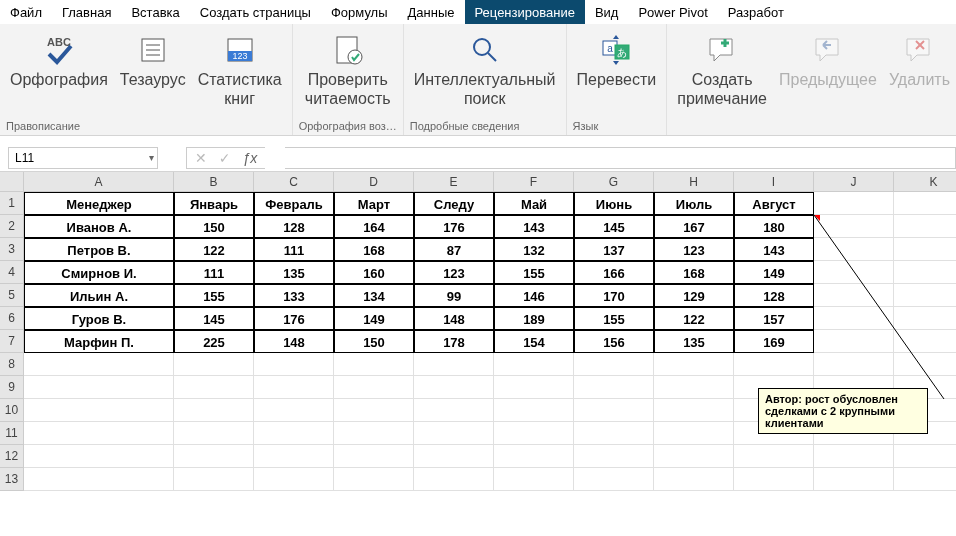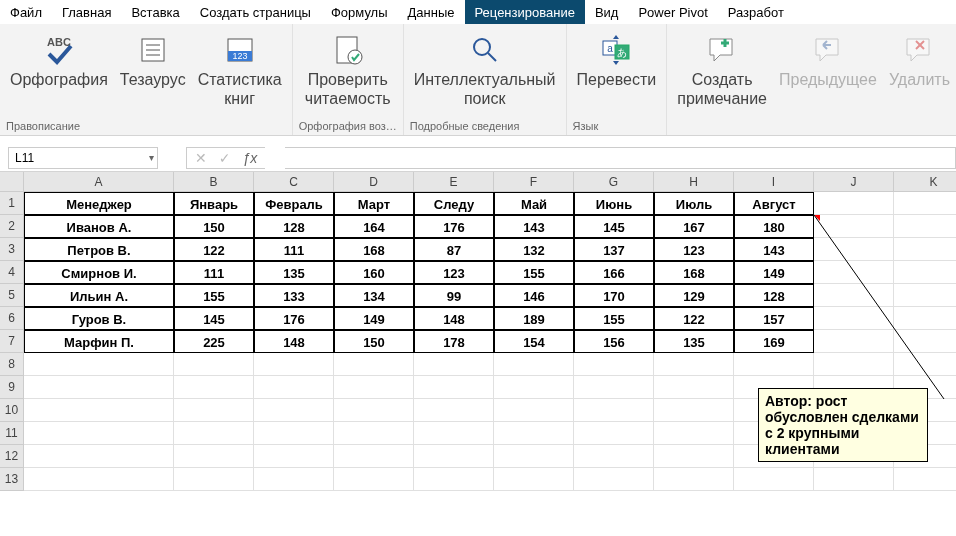--- a/index.html
+++ b/index.html
@@ -31,21 +31,21 @@
   
   .sheet { display: grid; grid-template-columns: 24px 150px repeat(10, 80px); position:relative;}
   .colh { background: #e6e6e6; border-right: 1px solid #ccc; border-bottom: 1px solid #ccc; text-align: center; font-size: 12px; color: #444; height: 20px; line-height: 20px;}
   .rowh { background: #e6e6e6; border-right: 1px solid #ccc; border-bottom: 1px solid #ccc; text-align: center; font-size: 12px; color: #444; height: 23px; line-height:23px;}
   .corner { background:#e6e6e6; border-right:1px solid #ccc; border-bottom:1px solid #ccc;}
   .cell { border-right: 1px solid #e0e0e0; border-bottom: 1px solid #e0e0e0; height: 23px; line-height: 23px; padding: 0 4px; text-align: center; font-size: 13px; overflow:hidden;}
   .cell.hdr { border: 1px solid #000; font-weight: bold; }
   .cell.dat { border: 1px solid #000; font-weight: bold; }
   
   .comment-marker { position:absolute; width:0;height:0; border-left:6px solid transparent; border-top:6px solid red;}
-  .comment-box { position:absolute; background:#ffffe1; border:1px solid #000; padding:4px 6px; font-size:14px; width:170px; font-weight:bold;}
+  .comment-box { position:absolute; background:#ffffe1; border:1px solid #000; padding:4px 6px; font-size:11px; width:170px; font-weight:bold;}
   svg.arrow { position:absolute; pointer-events:none;}
 </style>
 </head>
 <body>
 
 <div class="tabs">
   <div class="tab">Файл</div>
   <div class="tab">Главная</div>
   <div class="tab">Вставка</div>
   <div class="tab">Создать страницы</div>

